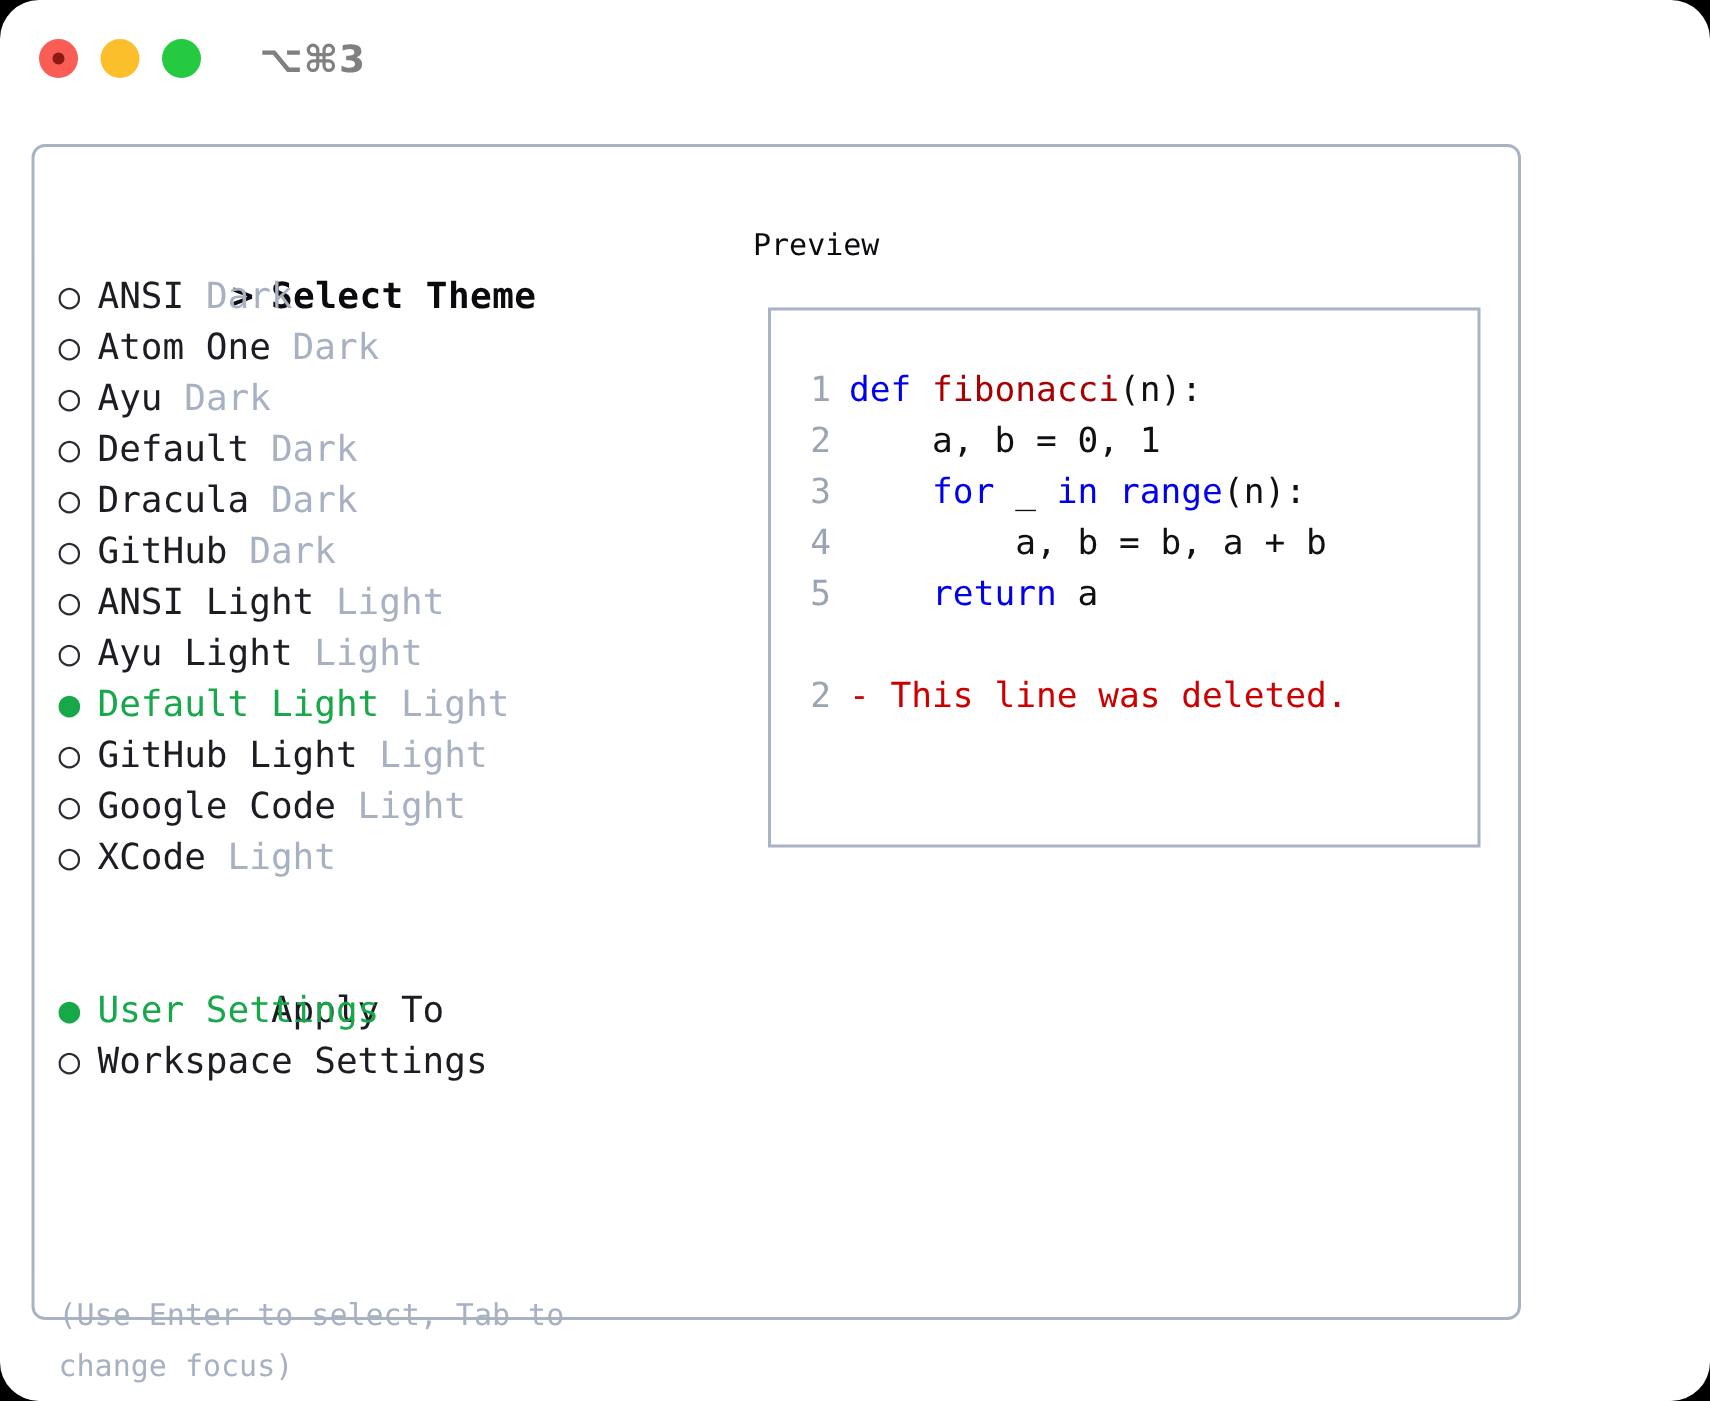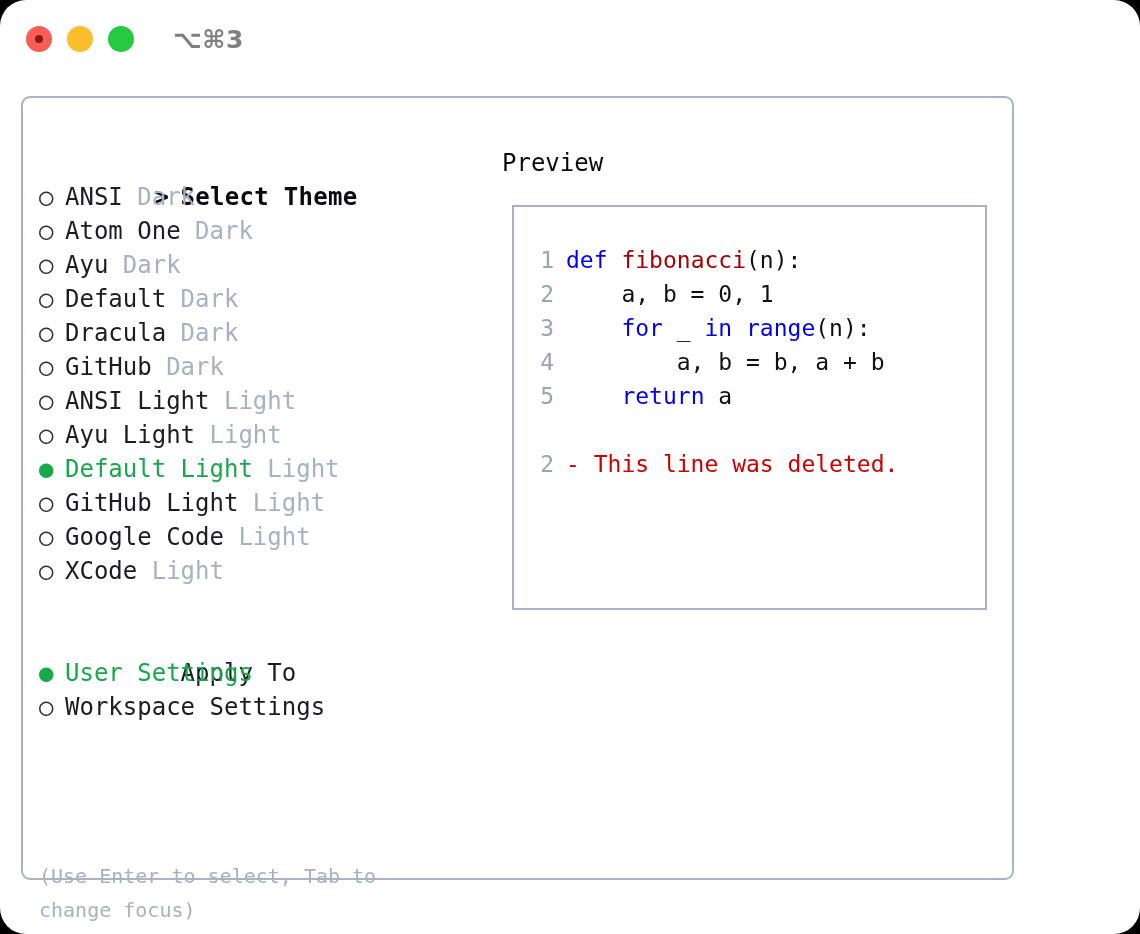--- a/index.html
+++ b/index.html
@@ -130,31 +130,31 @@
     font-size: 20px;
     line-height: 34px;
     color: #a7b1c1;
   }
 
   
   #preview-label {
     position: absolute;
     left: 479px;
     top: 48px;
-    font-size: 24px;
+    font-size: 20px;
     line-height: 34px;
     color: #0b0b0f;
     white-space: pre;
   }
   #preview-box {
     position: absolute;
     left: 489px;
     top: 107px;
     width: 475px;
-    height: 405px;
+    height: 360px;
     border: 2px solid #a9b3c4;
     box-sizing: border-box;
     background: #ffffff;
   }
   #code {
     position: absolute;
     left: 16px;
     top: 36px;
     font-size: 23px;
     line-height: 34px;

